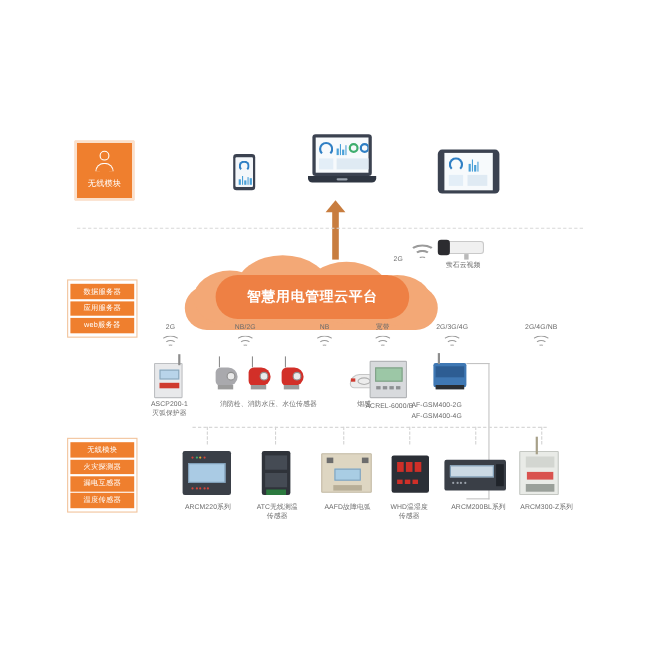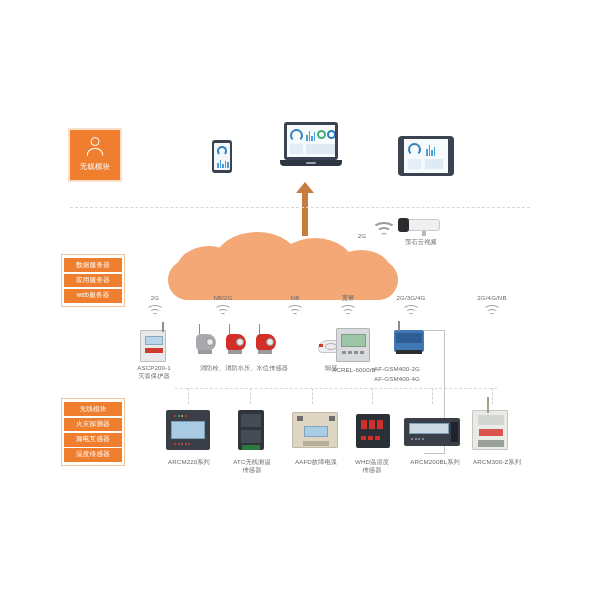--- a/index.html
+++ b/index.html
@@ -597,20 +597,23 @@
     <div class="chip">应用服务器</div>
     <div class="chip">web服务器</div>
   </div>
 
   <div class="cloud-wrap">
     <div class="cloud-body"></div>
     <div class="puff" style="left:8px;  top:18px; width:66px; height:50px;"></div>
     <div class="puff" style="left:46px; top:4px;  width:86px; height:62px;"></div>
     <div class="puff" style="left:108px;top:10px; width:78px; height:56px;"></div>
     <div class="puff" style="left:162px;top:22px; width:62px; height:46px;"></div>
+    <div class="cloud-inner">
+      <span class="ctext">智慧用电管理云平台</span>
+    </div>
   </div>
 
   <div class="wifi big" style="left:372px; top:222px;">
     <i class="a1"></i>
       <i class="a2"></i>
       <i class="a3"></i>
   </div>
   <div class="lbl" style="left:352px; top:232px; width:20px;">2G</div>
   <div class="camera">
     <div class="bodyc"></div>

